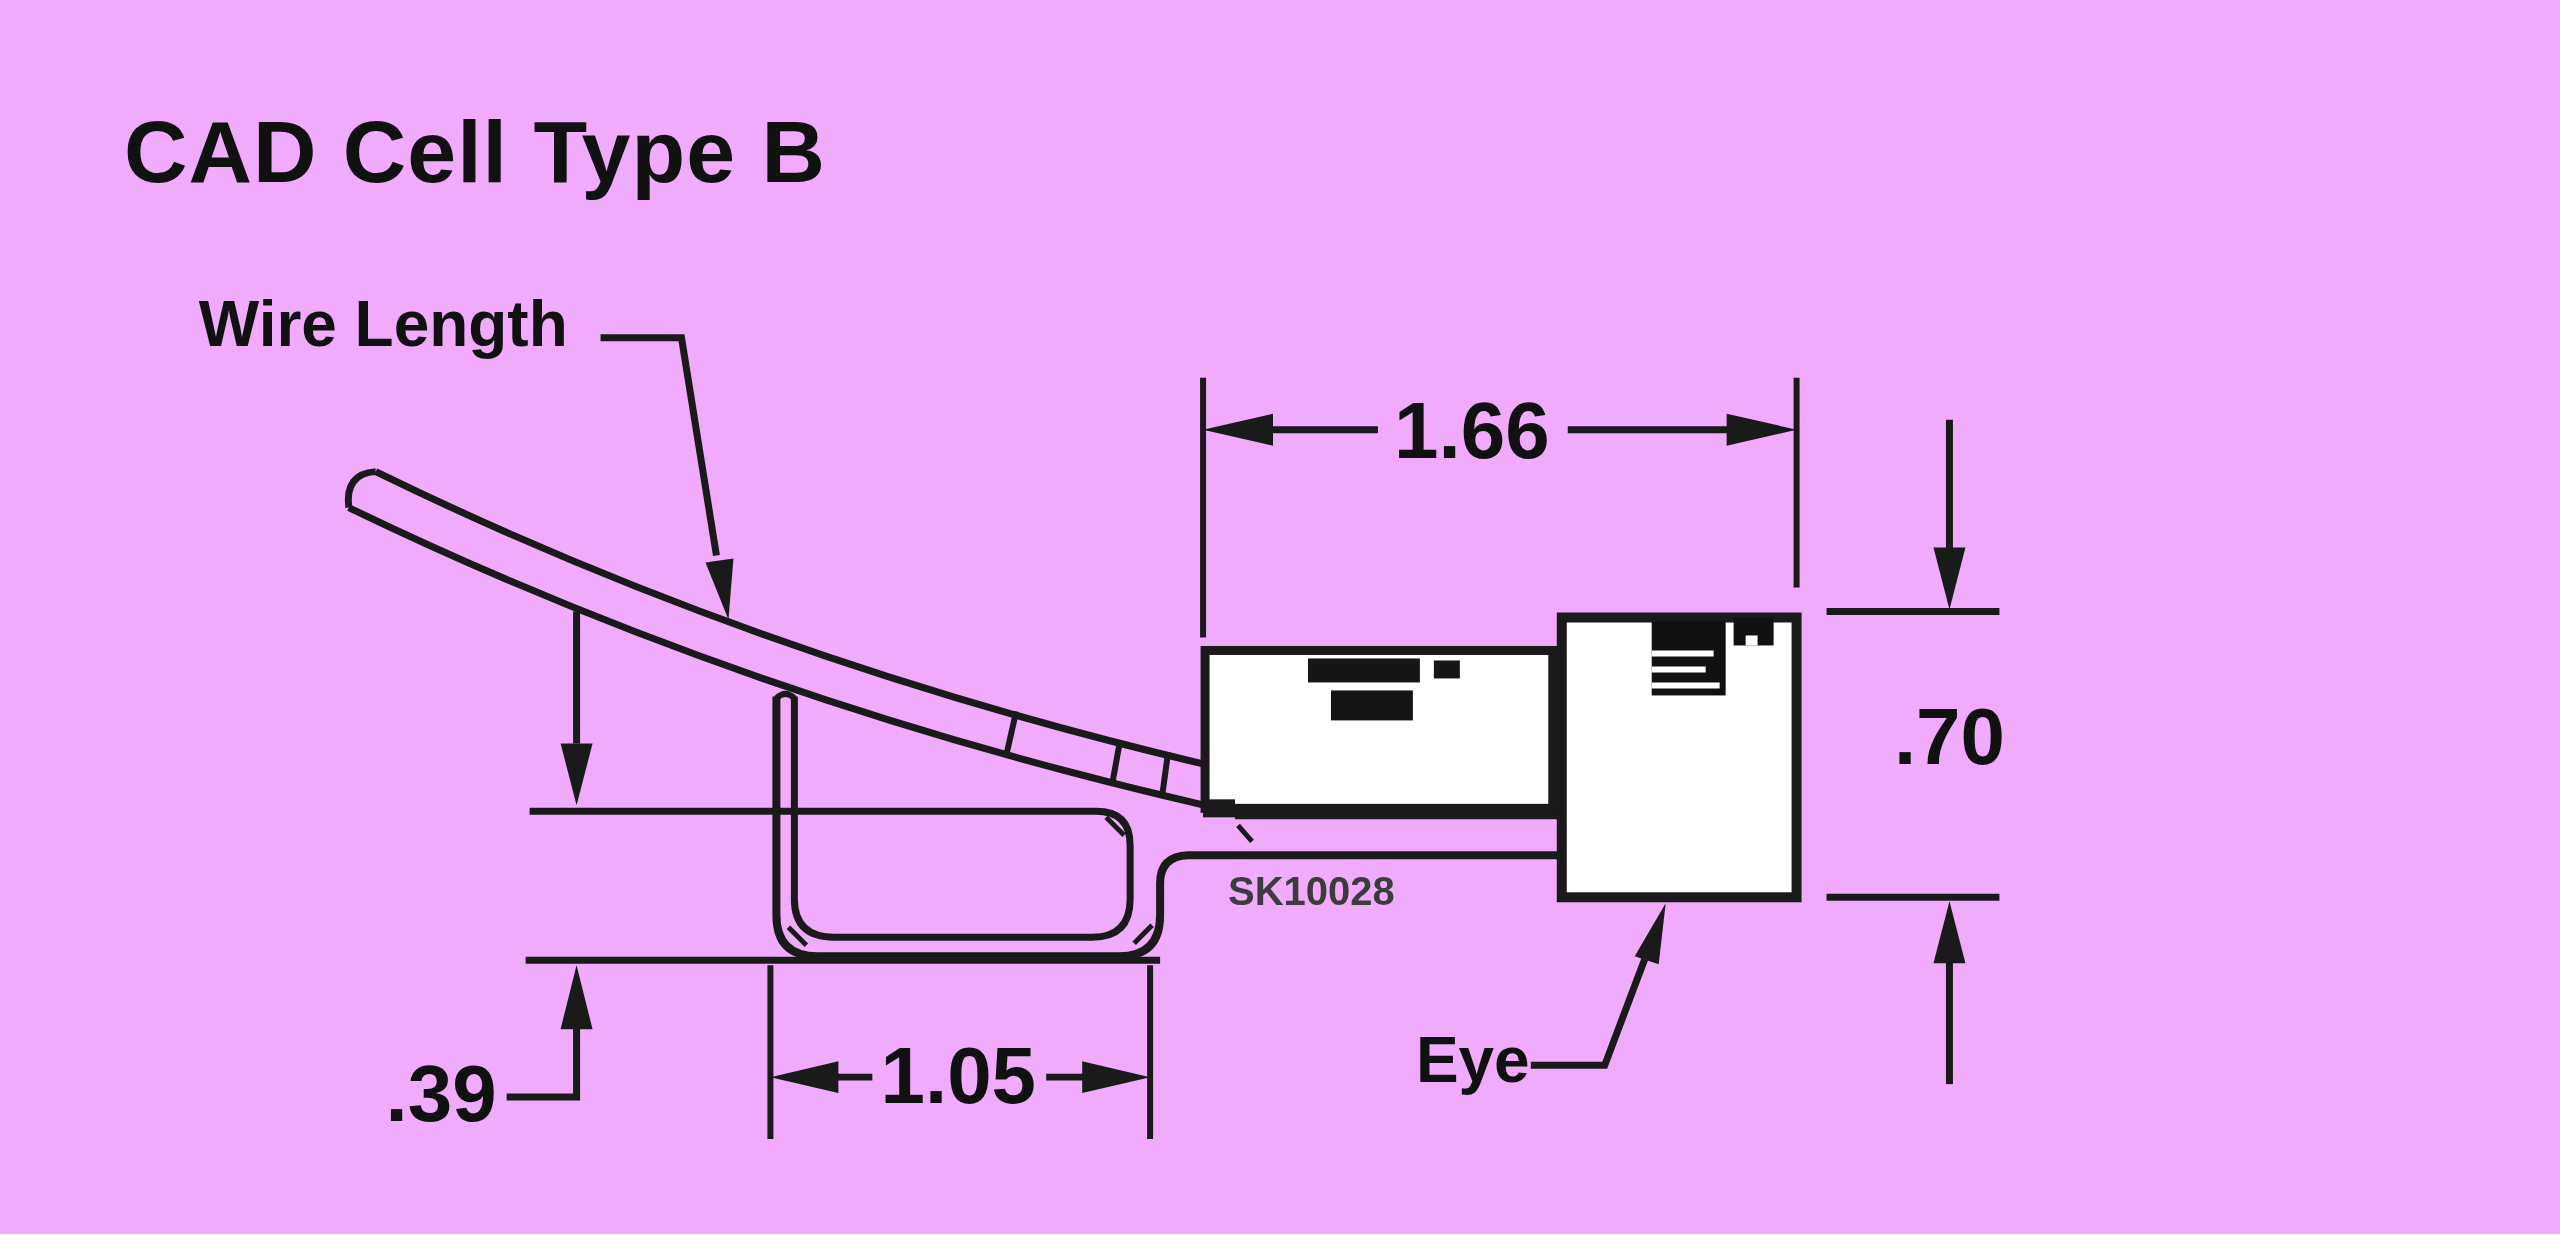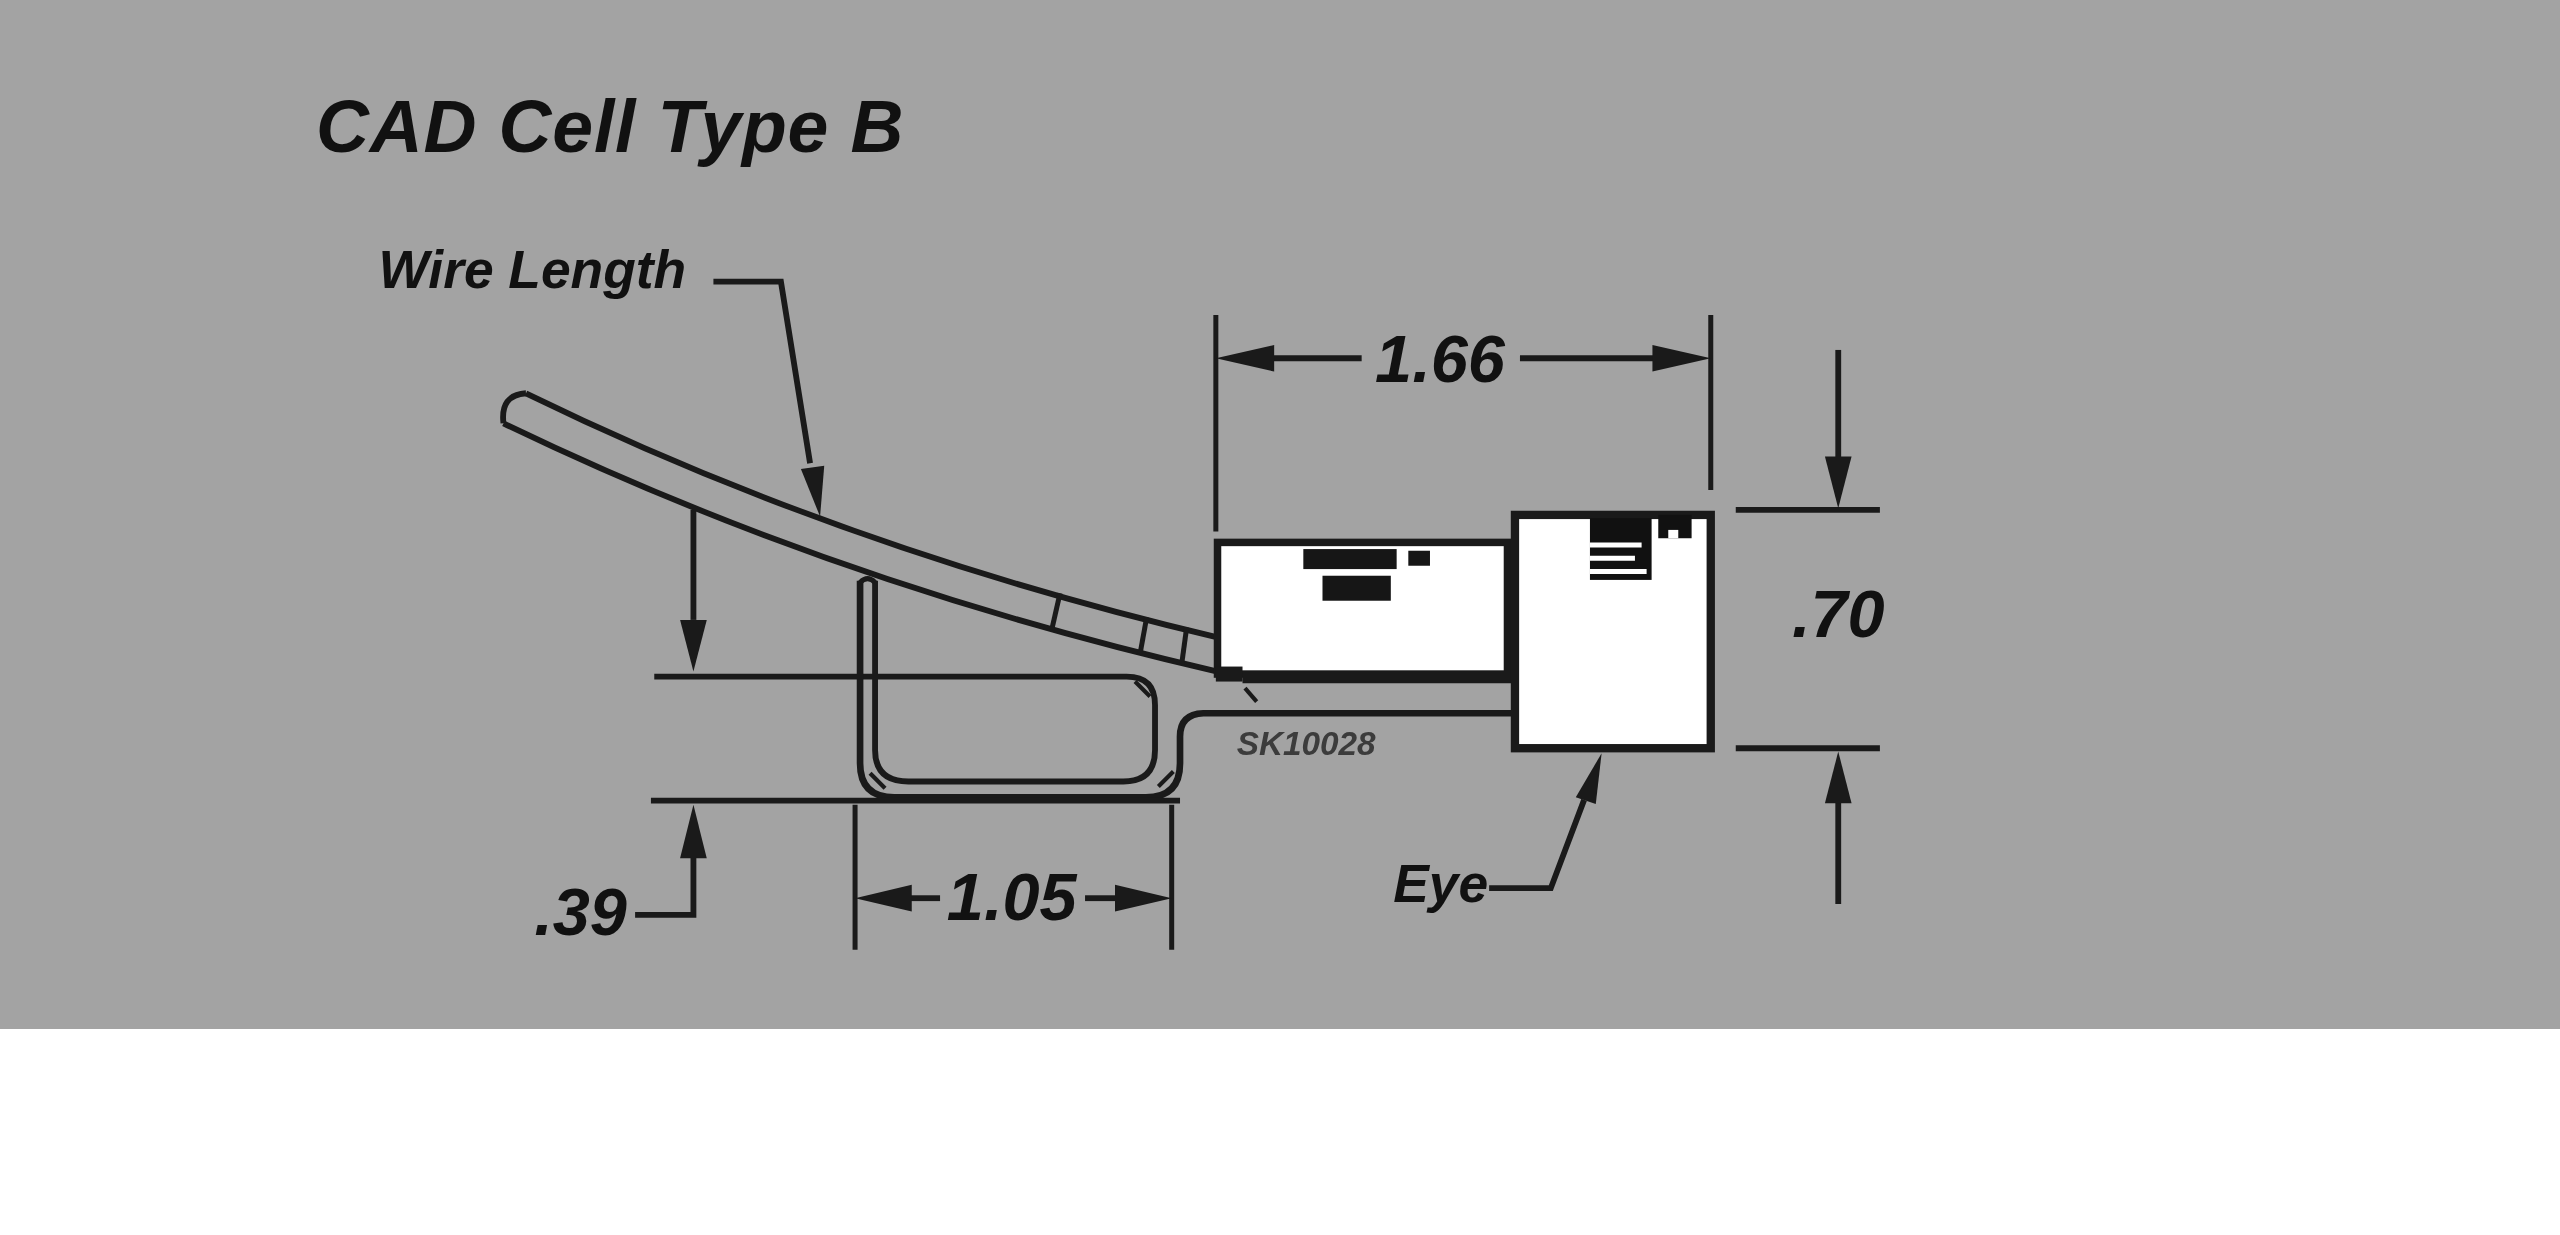--- a/index.html
+++ b/index.html
@@ -3,25 +3,24 @@
 <meta charset="utf-8">
 <style>
   html, body {
     margin: 0;
     padding: 0;
     background: #ffffff;
   }
   .stage {
     position: relative;
     width: 2560px;
-    height: 1029px;
-    background: #a3a3a3;
+    height: 1234px;
+    background: #f0abfc;
     overflow: hidden;
     font-family: "Liberation Sans", "DejaVu Sans", sans-serif;
-    font-style: italic;
   }
   .stage svg {
     position: absolute;
     inset: 0;
     width: 100%;
     height: 100%;
     display: block;
   }
   text {
     fill: #111111;

